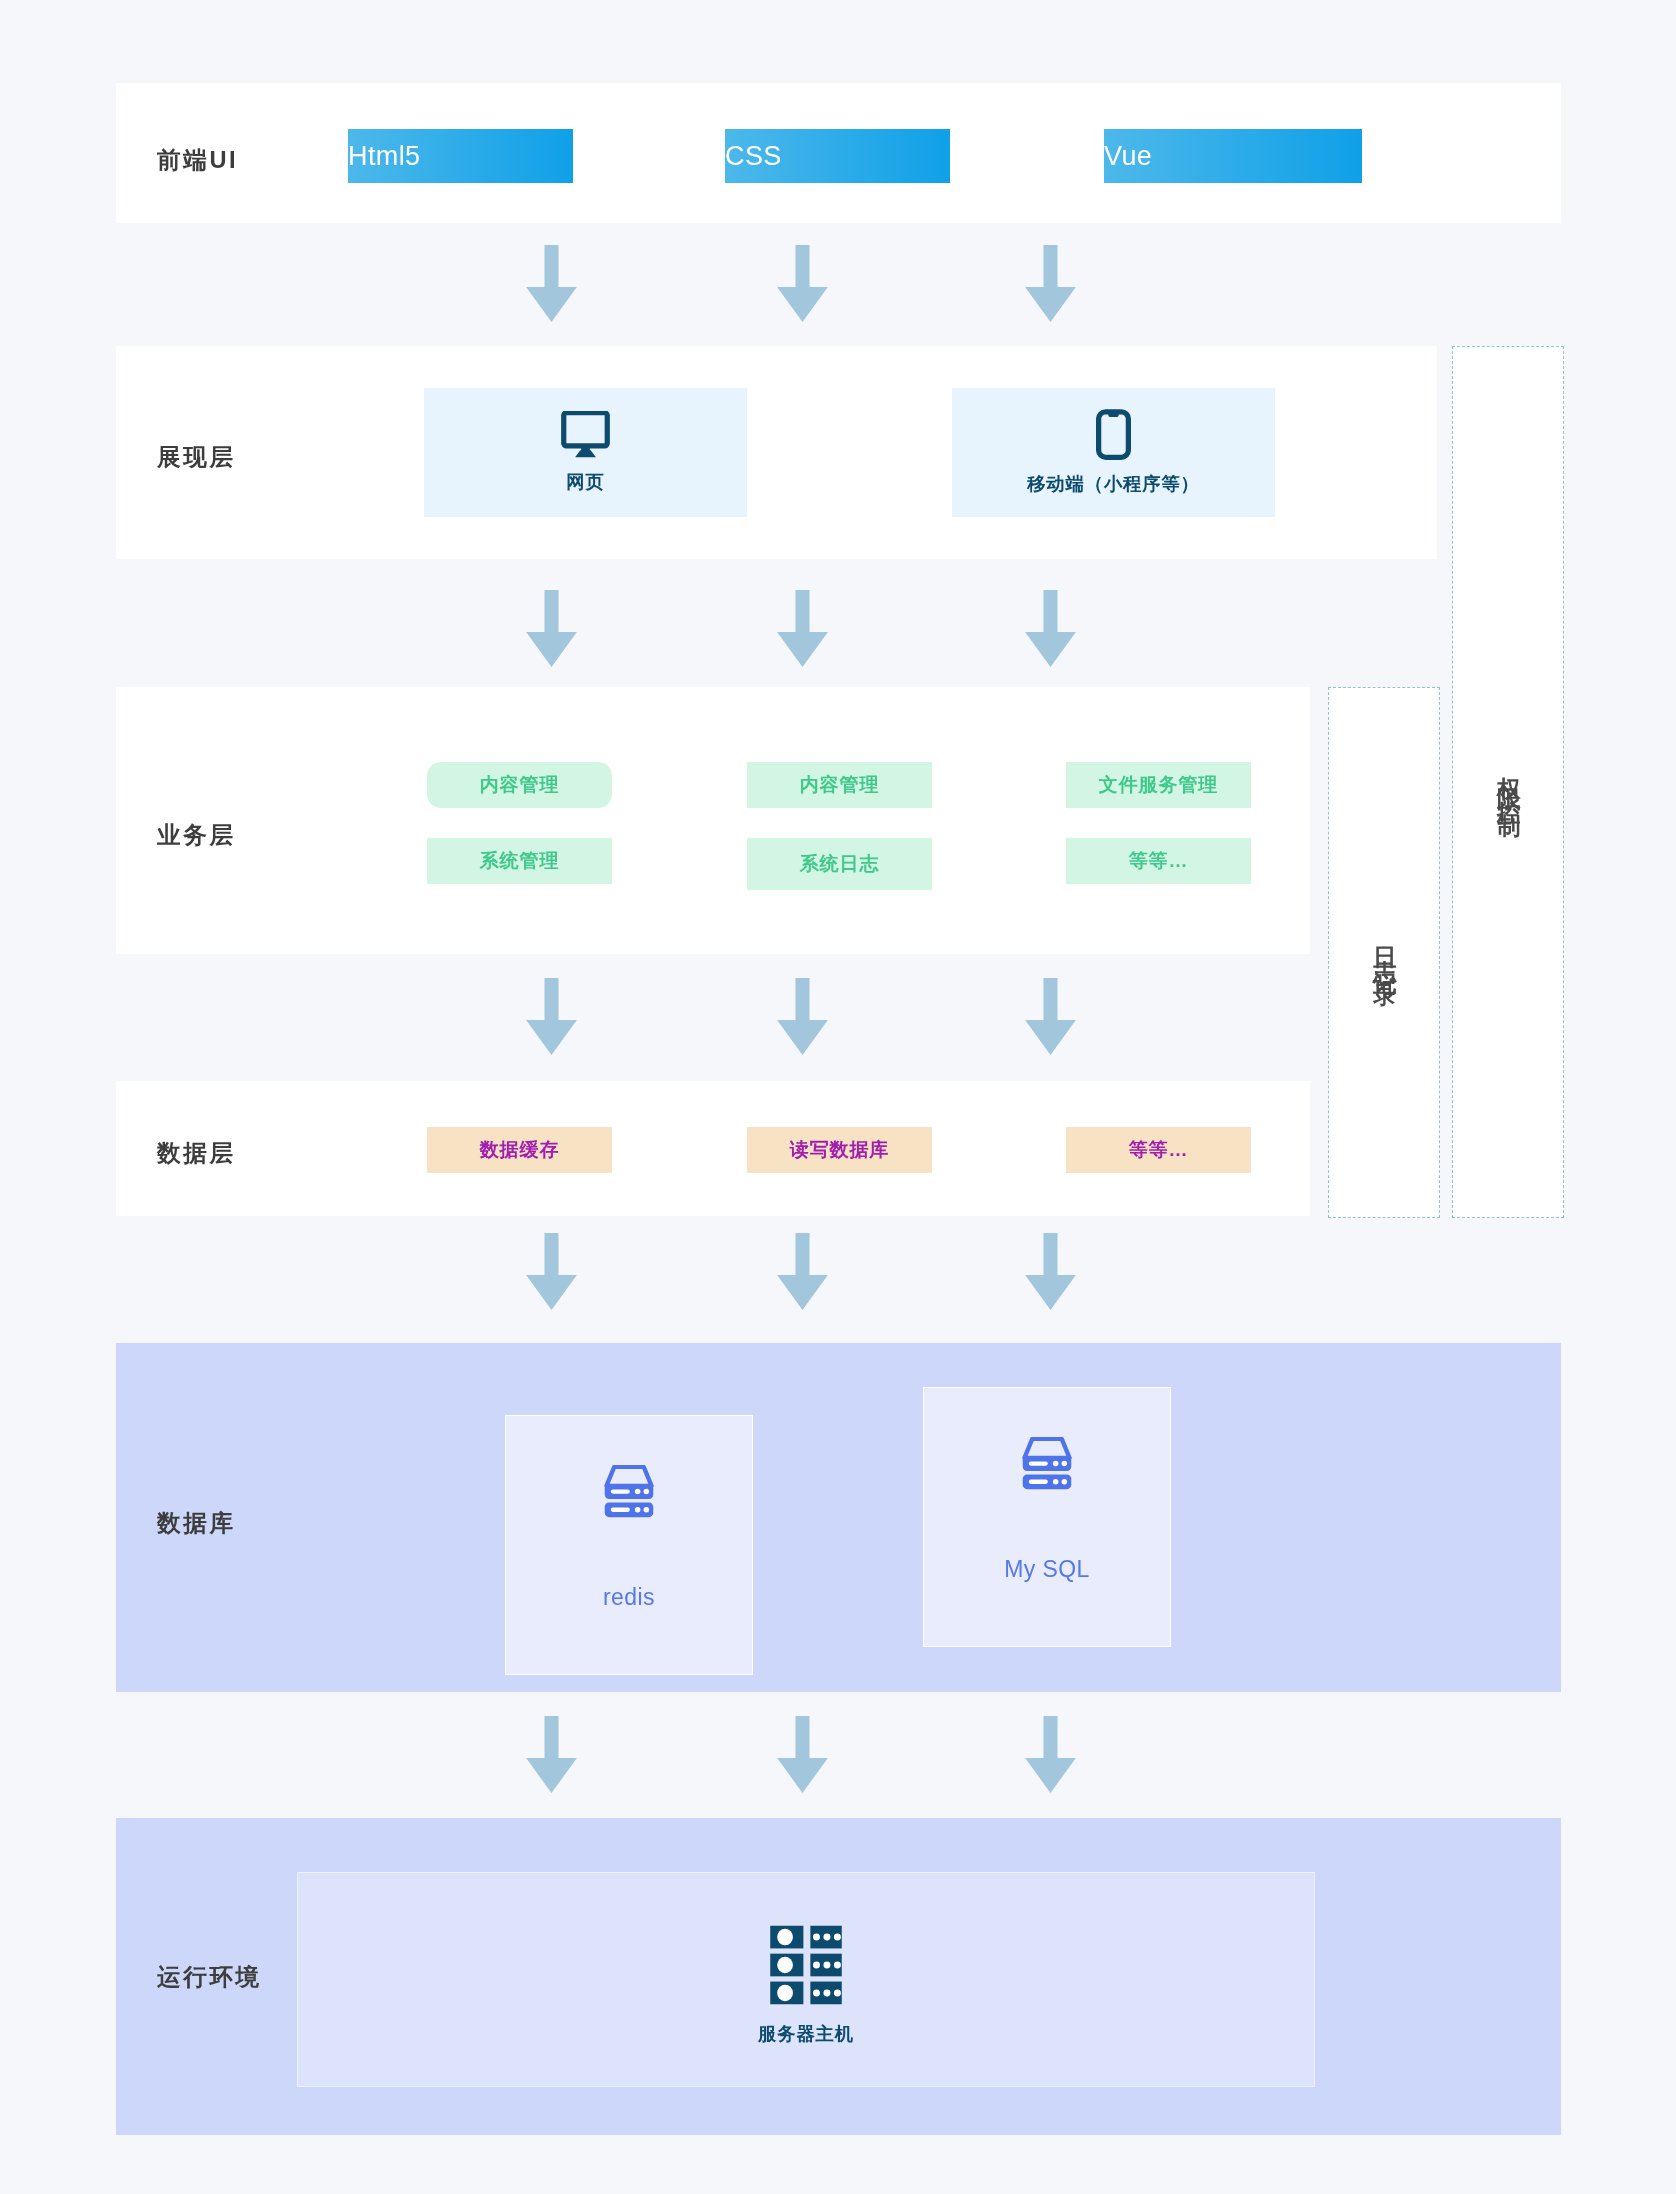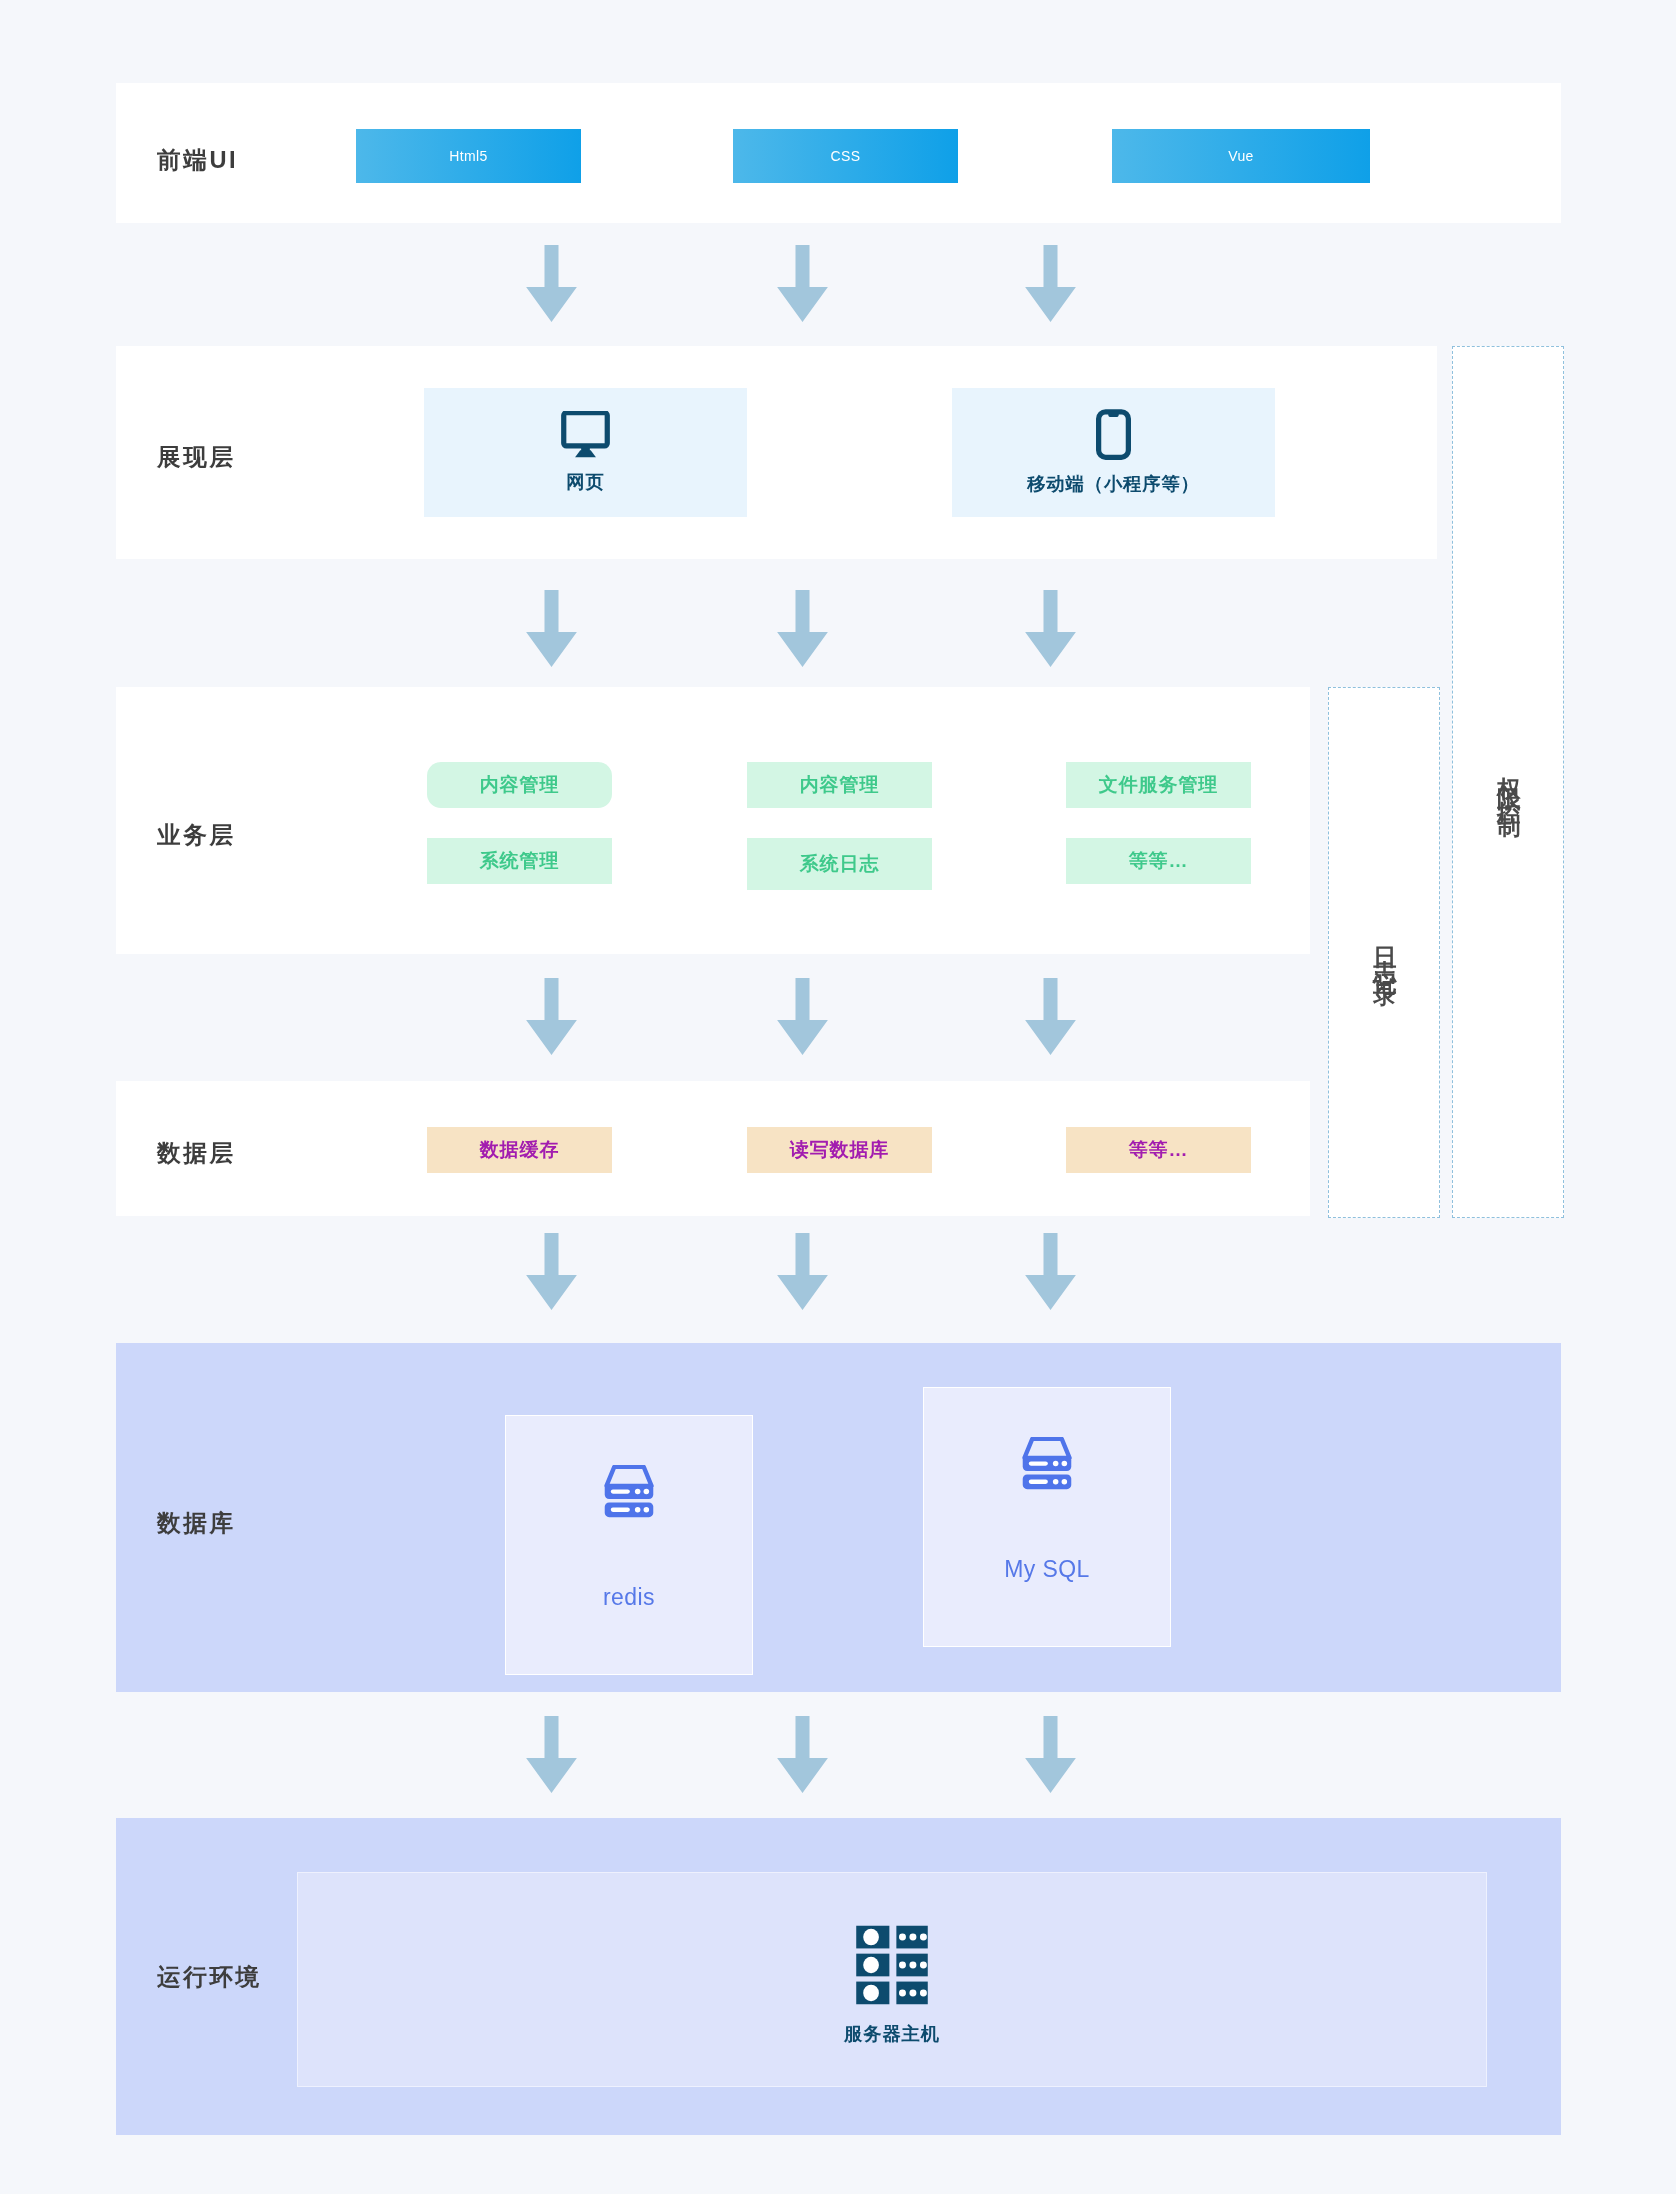--- a/index.html
+++ b/index.html
@@ -23,24 +23,23 @@
     font-weight:700;
     letter-spacing:2.6px;
     white-space:nowrap;
   }
 
   
   .chip-grad{
     position:absolute;
     background:linear-gradient(90deg,#4db8ea 0%,#0fa0e8 100%);
     color:#ffffff;
-    font-size:14px;
-    display:flex;align-items:center;justify-content:center;
+    font-size:27px;
+    display:flex;align-items:center;
     letter-spacing:0.4px;
-    margin-left:8px;
   }
 
   
   .pres-card{
     position:absolute;
     background:#e8f4fd;
     display:flex;flex-direction:column;
     align-items:center;justify-content:center;
   }
   .pres-card .ico{margin-bottom:10.5px;display:block;line-height:0;}
@@ -308,21 +307,21 @@
   </div>
   <div class="arrow" style="left:1025px;top:1716px;">
     <svg width="51" height="77" viewBox="0 0 58 88">
         <path d="M21 0 h16 v48 h21 L29 88 L0 48 h21 Z" fill="#a2c6dc"></path>
       </svg>
   </div>
 
   <div class="band-lav" style="left:116px;top:1818px;width:1445px;height:317px;"></div>
   <div class="layer-label" style="left:157px;top:1961px;">运行环境</div>
 
-  <div class="run-card" style="left:297px;top:1872px;width:1190px;height:215px;">
+  <div class="run-card" style="left:297px;top:1872px;width:1018px;height:215px;">
     <span class="ico">
       <svg width="79" height="82" viewBox="0 0 90 94">
         <rect x="4" y="2" width="82" height="26" fill="#0d4b6e"></rect>
         <rect x="4" y="34" width="82" height="26" fill="#0d4b6e"></rect>
         <rect x="4" y="66" width="82" height="26" fill="#0d4b6e"></rect>
         <rect x="42" y="0" width="8" height="94" fill="#dde3fb"></rect>
         <ellipse cx="21" cy="15" rx="9" ry="9.5" fill="#ffffff"></ellipse>
         <ellipse cx="21" cy="47" rx="9" ry="9.5" fill="#ffffff"></ellipse>
         <ellipse cx="21" cy="79" rx="9" ry="9.5" fill="#ffffff"></ellipse>
         <circle cx="57" cy="15" r="4" fill="#ffffff"></circle>

